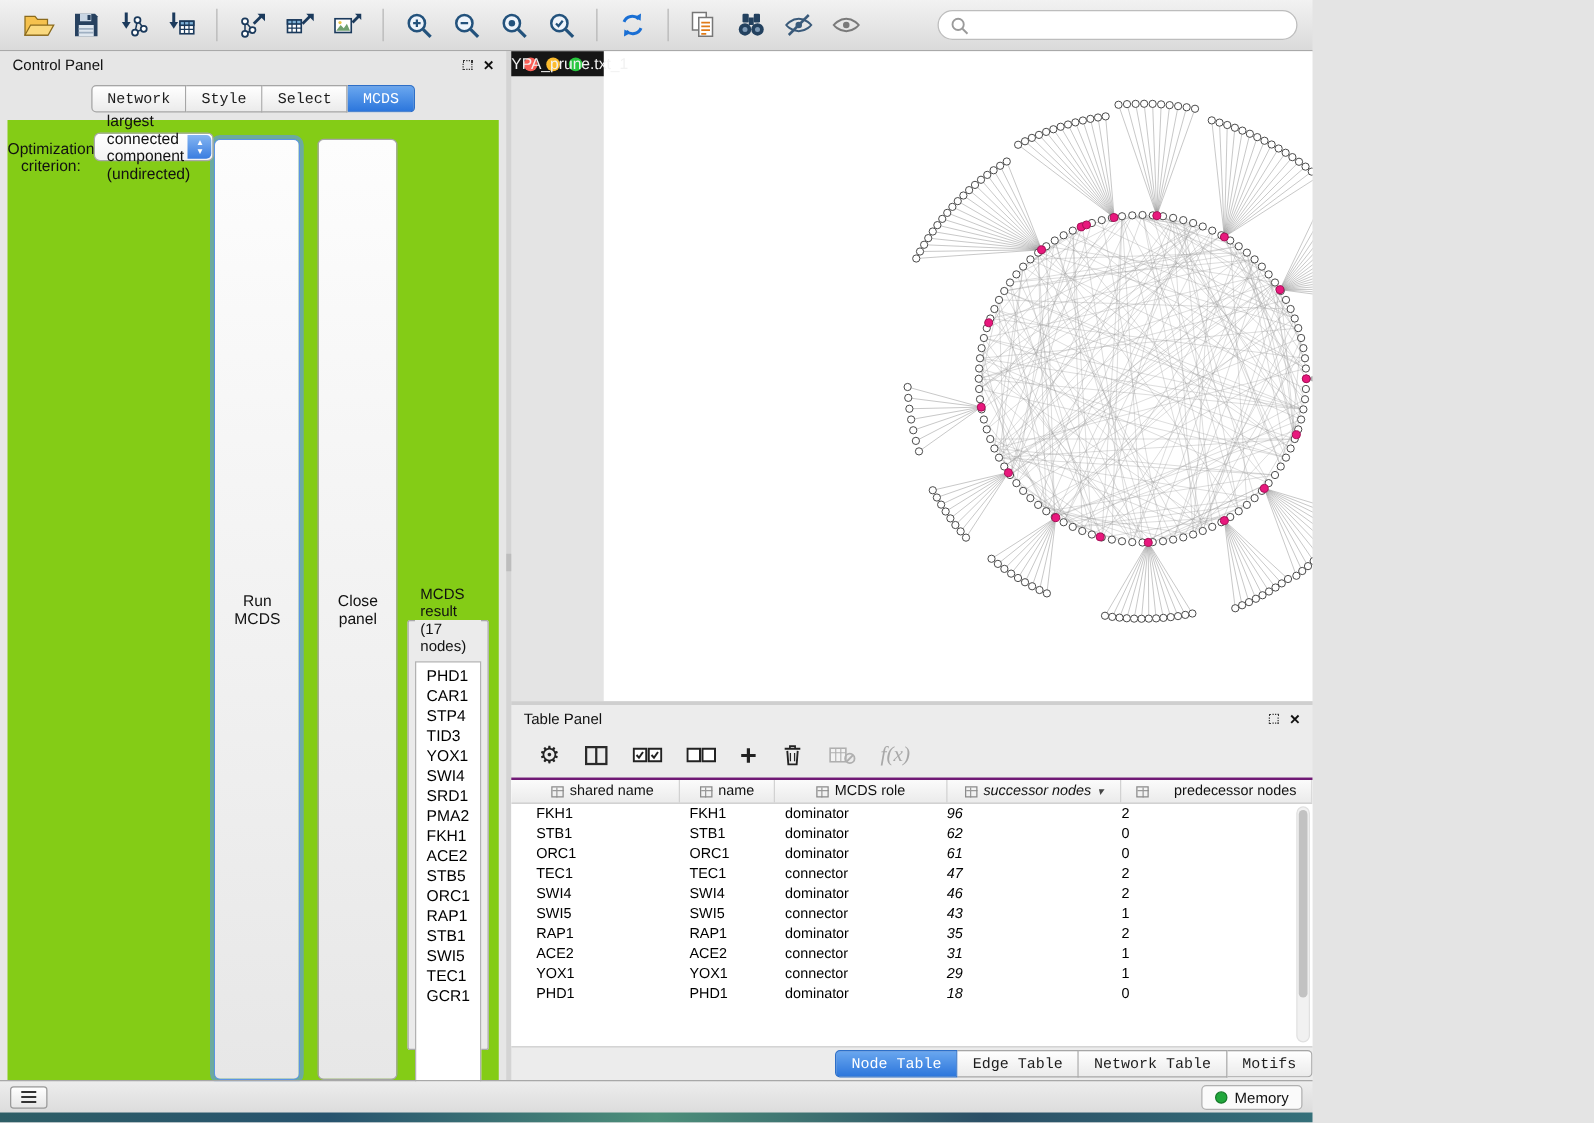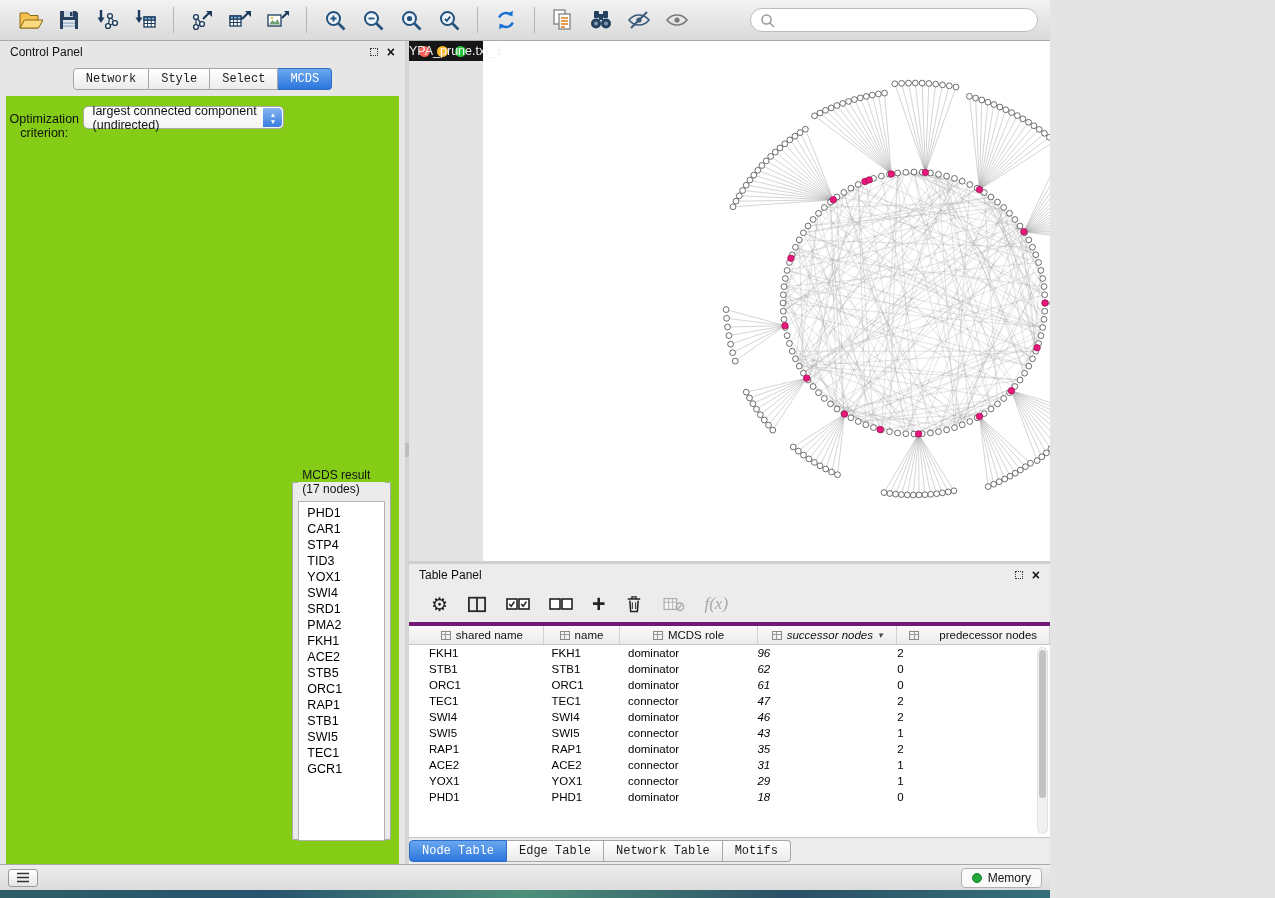--- a/index.html
+++ b/index.html
@@ -57,32 +57,32 @@
   .hsplit { height:3px; flex:0 0 3px; background:#cfcfcf; }
 
   
   .table-panel { flex:1; display:flex; flex-direction:column; background:#ececec; min-height:0; }
   .tp-toolbar { height:36px; flex:0 0 36px; display:flex; align-items:center; gap:19px; padding-left:22px; }
   .ti { display:flex; align-items:center; justify-content:center; cursor:pointer; color:#222; }
   .ti.gear { font-size:19px; font-family:"DejaVu Sans",sans-serif; }
   .ti.plus { font-size:23px; font-weight:700; line-height:18px; }
   .ti.disabled { opacity:0.4; cursor:default; }
   .ti.fx { font-family:"Liberation Serif",serif; font-style:italic; font-size:17px; color:#a8a8a8; cursor:default; }
-  .nt { position:relative; flex:1; background:#fff; border-top:4px solid #701a75; border-bottom:1px solid #c6c6c6; overflow:hidden; }
+  .nt { position:relative; flex:1; background:#fff; border-top:2px solid #701a75; border-bottom:1px solid #c6c6c6; overflow:hidden; }
   .nt-hrow { display:flex; height:19px; background:linear-gradient(#fbfbfb,#ebebeb); border-bottom:1px solid #c4c4c4; padding-left:12px; }
   .th { display:flex; align-items:center; justify-content:center; gap:5px; font-size:11.5px; color:#111; border-right:1px solid #d2d2d2; cursor:pointer; }
   .grid-ico { width:10px; height:9px; border:1px solid #8a8a8a; background-image:linear-gradient(#9a9a9a,#9a9a9a),linear-gradient(#9a9a9a,#9a9a9a); background-size:10px 1px,1px 9px; background-position:0 2.5px,3.5px 0; background-repeat:no-repeat; display:inline-block; }
   .sort-arrow { font-size:9px; color:#444; }
   .c0{width:132px;} .c1{width:82px;} .c2{width:148px;} .c3{width:150px;font-style:italic;} .c4{width:164px;gap:20px;}
   .tr { display:flex; height:16px; padding-left:12px; }
   .td { font-size:11.5px; line-height:16px; color:#000; padding-left:8px; white-space:nowrap; overflow:hidden; }
   .td.num { padding-right:16px; padding-left:0; }
   .vscroll { position:absolute; right:2px; top:21px; bottom:3px; width:11px; background:#f1f1f1; border:1px solid #e0e0e0; border-radius:6px; }
   .vthumb { position:absolute; left:1px; right:1px; top:2px; height:80%; background:#c2c2c2; border-radius:5px; cursor:pointer; }
-  .tp-tabs { height:26px; flex:0 0 26px; display:flex; justify-content:flex-start; align-items:center; background:#ececec; }
+  .tp-tabs { height:26px; flex:0 0 26px; display:flex; justify-content:flex-end; align-items:center; background:#ececec; }
 
   
   .status-bar { height:26px; flex:0 0 26px; display:flex; align-items:center; padding:0 8px; background:linear-gradient(#ededed,#dcdcdc); border-top:1px solid #a8a8a8; }
   .menu-btn { width:30px; height:18px; border:1px solid #9a9a9a; border-radius:3px; background:linear-gradient(#ffffff,#e6e6e6); display:flex; align-items:center; justify-content:center; cursor:pointer; }
   .memory-btn { margin-left:auto; height:20px; border:1px solid #b0b0b0; border-radius:4px; background:#fafafa; display:flex; align-items:center; gap:6px; padding:0 10px; font-size:12px; color:#111; cursor:pointer; font-family:"Liberation Sans",sans-serif; }
   .mem-dot { width:10px; height:10px; border-radius:50%; background:#21a73c; border:1px solid #157a2a; }
   .wallpaper-strip { height:8px; flex:0 0 8px; background:linear-gradient(90deg,#2e5e66,#27536e 25%,#4d8f7a 50%,#2b4f66 75%,#35707a); }
 </style>
 </head>
 <body>
@@ -250,20 +250,24 @@
           <div class="seg-tab active">MCDS</div>
         </div>
       <div class="cp-body">
         <div class="opt-label">Optimization criterion:</div>
         <div class="select">
           <span>largest connected component (undirected)</span>
           <span class="stepper">
               <span>▲</span>
               <span>▼</span>
             </span>
+        </div>
+        <div class="btn-row">
+          <button class="cbtn focused">Run MCDS</button>
+          <button class="cbtn">Close panel</button>
         </div>
         <fieldset class="mcds">
           <legend>MCDS result (17 nodes)</legend>
           <div class="mcds-list" id="mcds-list">
               <div class="mcds-item">PHD1</div>
               <div class="mcds-item">CAR1</div>
               <div class="mcds-item">STP4</div>
               <div class="mcds-item">TID3</div>
               <div class="mcds-item">YOX1</div>
               <div class="mcds-item">SWI4</div>

